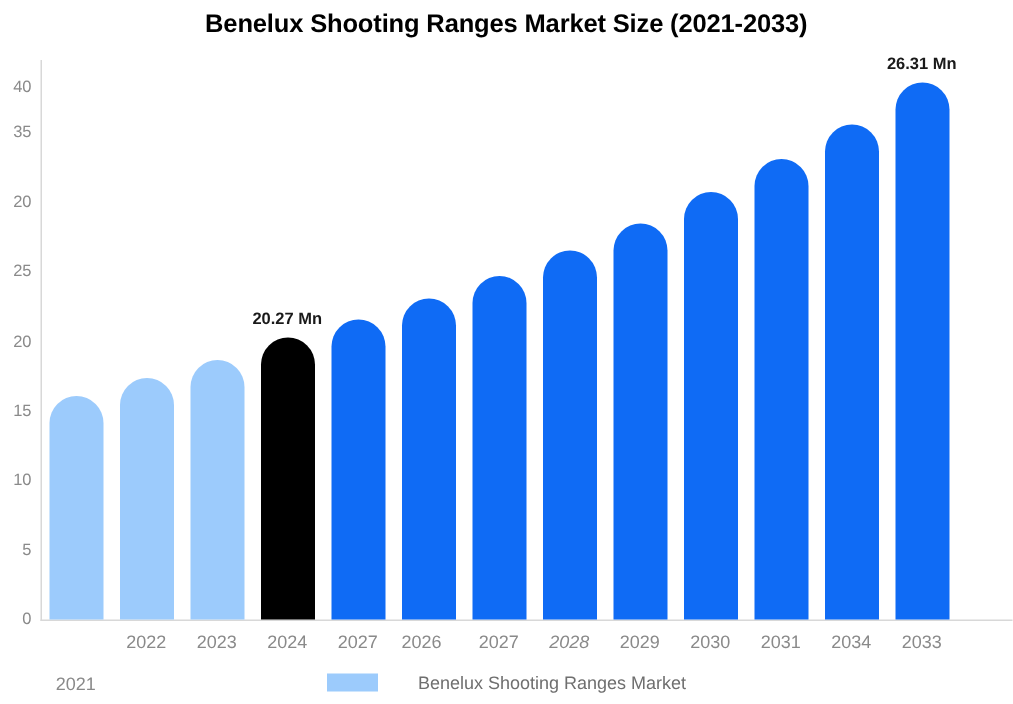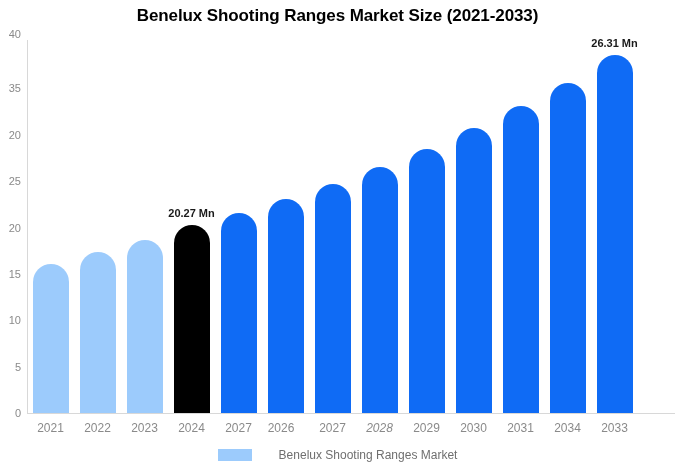--- a/index.html
+++ b/index.html
@@ -138,23 +138,23 @@
     <div class="axis-line-y"></div>
     <div class="axis-line-x"></div>
   <div class="ytick" style="top: 413px;">0</div>
       <div class="ytick" style="top: 366.625px;">5</div>
       <div class="ytick" style="top: 320.25px;">10</div>
       <div class="ytick" style="top: 273.875px;">15</div>
       <div class="ytick" style="top: 227.5px;">20</div>
       <div class="ytick" style="top: 181.125px;">25</div>
       <div class="ytick" style="top: 134.75px;">20</div>
       <div class="ytick" style="top: 88.375px;">35</div>
-      <div class="ytick" style="top: 34px;">40</div>
+      <div class="ytick" style="top: 58px;">40</div>
       <div class="bar" style="left: 32.5px; top: 264.136px; height: 148.864px; background: rgb(156, 203, 252);"></div>
-      <div class="xtick" style="left: 26.5px;">2021</div>
+      <div class="xtick" style="left: 26.5px; margin-top: 28px;">2021</div>
       <div class="bar" style="left: 79.5px; top: 252.079px; height: 160.921px; background: rgb(156, 203, 252);"></div>
       <div class="xtick" style="left: 73.5px;">2022</div>
       <div class="bar" style="left: 126.5px; top: 239.558px; height: 173.442px; background: rgb(156, 203, 252);"></div>
       <div class="xtick" style="left: 120.5px;">2023</div>
       <div class="bar" style="left: 173.5px; top: 224.996px; height: 188.004px; background: rgb(0, 0, 0);"></div>
       <div class="xtick" style="left: 167.5px;">2024</div>
       <div class="bar" style="left: 220.5px; top: 213.124px; height: 199.876px; background: rgb(15, 107, 245);"></div>
       <div class="xtick" style="left: 214.5px;">2027</div>
       <div class="bar" style="left: 267.5px; top: 198.747px; height: 214.252px; background: rgb(15, 107, 245);"></div>
       <div class="xtick" style="left: 257px;">2026</div>

